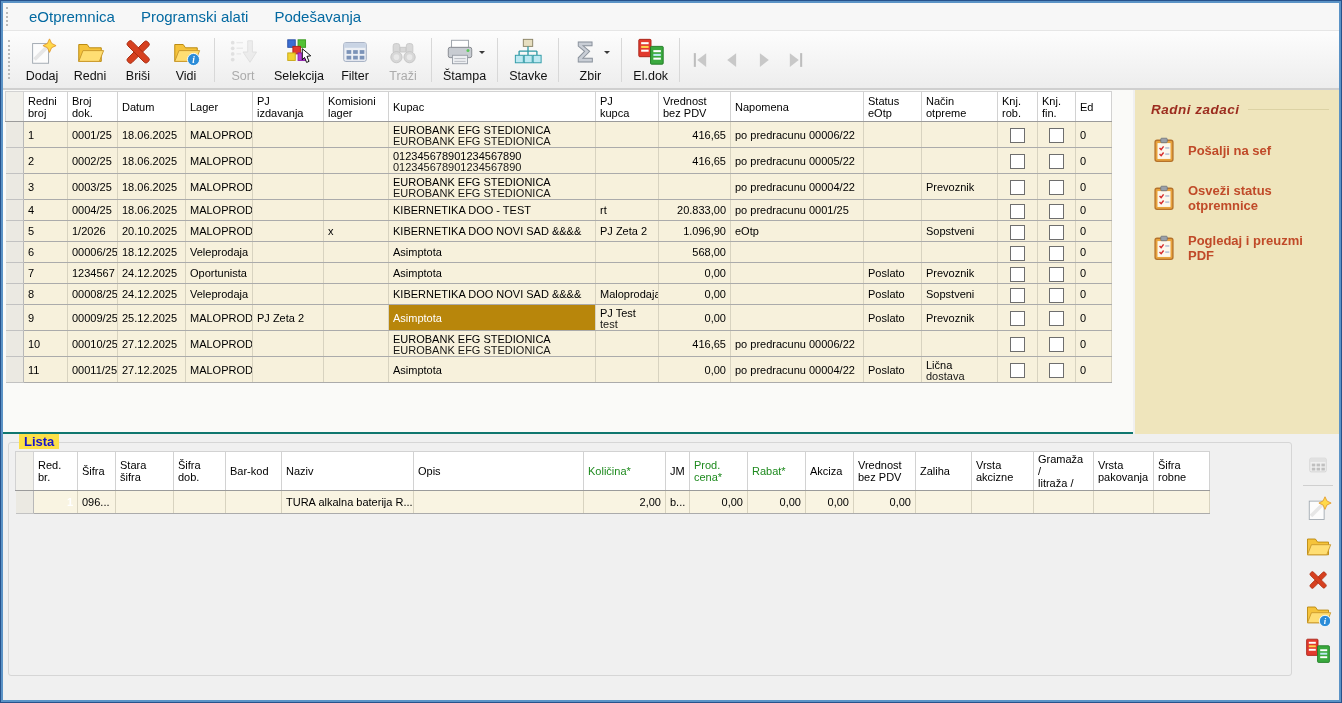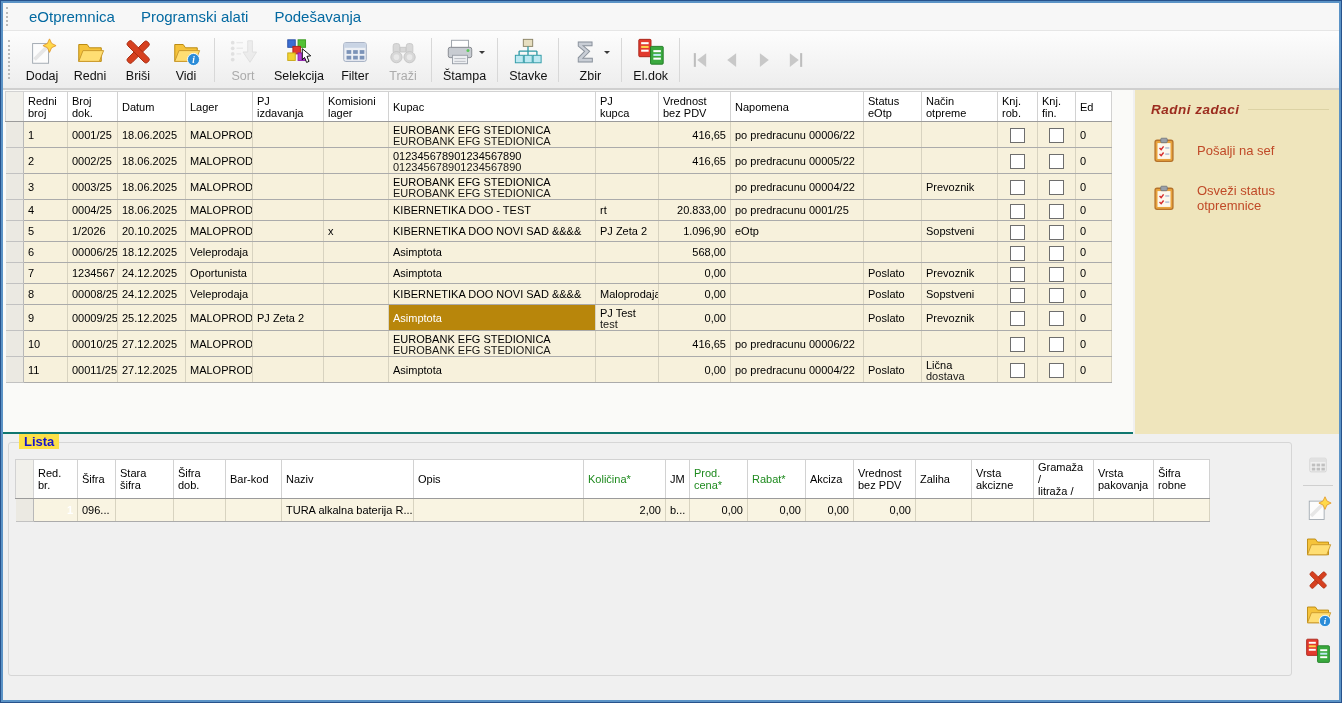--- a/index.html
+++ b/index.html
@@ -42,27 +42,27 @@
   table.grid td.sel{background:#B8860B;color:#fff;}
   table.grid td.gold{background:#B8860B;color:#fff;text-align:right;font-weight:bold;}
   table.grid td.clip{line-height:11px;padding-top:3px;vertical-align:top;}
   table.grid td.clip .l2{opacity:.9;}
   .cb{display:inline-block;width:13px;height:13px;background:#fff;border:1px solid #6E6E6E;vertical-align:middle;}
   
   .tasks-panel{position:absolute;left:1132px;top:0;right:0;height:344px;background:#EFE5BC;box-sizing:border-box;padding:12px 10px 0 16px;}
   .tasks-title-row{display:flex;align-items:center;}
   .tasks-title{font-size:13.5px;font-weight:bold;color:#9C2D1F;letter-spacing:.5px;white-space:nowrap;font-style:italic;}
   .tasks-rule{flex:1;height:1px;background:#DCD2A4;margin-left:8px;}
-  .task-item{display:flex;align-items:center;margin-top:20px;gap:20px;cursor:pointer;}
+  .task-item{display:flex;align-items:center;margin-top:20px;gap:11px;cursor:pointer;font-weight:bold;}
   .task-item svg{width:26px;height:26px;flex:0 0 26px;}
   .task-item .tlbl{font-size:13px;color:#C04A28;}
   
   .lista-box{position:absolute;left:5px;top:352px;width:1284px;height:234px;border:1px solid #D6D6D6;border-radius:3px;box-sizing:border-box;}
   .lista-label{position:absolute;top:-9px;left:10px;background:#fde047;padding:0 5px;color:#1414CC;font-weight:bold;font-size:13px;}
-  .lista-table-wrap{position:absolute;left:6px;top:16px;}
+  .lista-table-wrap{position:absolute;left:6px;top:8px;}
   table.grid.lista td{height:23px;line-height:22px;background:#F9F4E2;}
   table.grid.lista td.gutter{background:#EBE9E2;}
   
   .side-strip{position:absolute;left:1296px;top:364px;width:38px;display:flex;flex-direction:column;align-items:center;gap:9px;}
   .sbtn{display:flex;align-items:center;justify-content:center;}
   .sbtn svg{width:28px;height:28px;}
   .sbtn.small svg{width:22px;height:22px;}
   .sbtn.disabled svg{opacity:.5;filter:grayscale(1);}
   .ssep{width:30px;height:1px;background:#CFCFCF;}
   .hidden-defs{position:absolute;width:0;height:0;overflow:hidden;}
@@ -621,20 +621,26 @@
         <svg>
             <use href="#i-clip"></use>
           </svg>
         <span class="tlbl">Pošalji na sef</span>
       </div>
       <div class="task-item">
         <svg>
             <use href="#i-clip"></use>
           </svg>
         <span class="tlbl">Osveži status otpremnice</span>
+      </div>
+      <div class="task-item">
+        <svg>
+            <use href="#i-clip"></use>
+          </svg>
+        <span class="tlbl">Pogledaj i preuzmi PDF</span>
       </div>
     </div>
 
     <div class="lista-box">
       <span class="lista-label">Lista</span>
       <div class="lista-table-wrap">
         <table class="grid lista" id="lista-grid" style="width: 1194px;">
             <colgroup>
               <col style="width: 18px;">
               <col style="width: 44px;">

